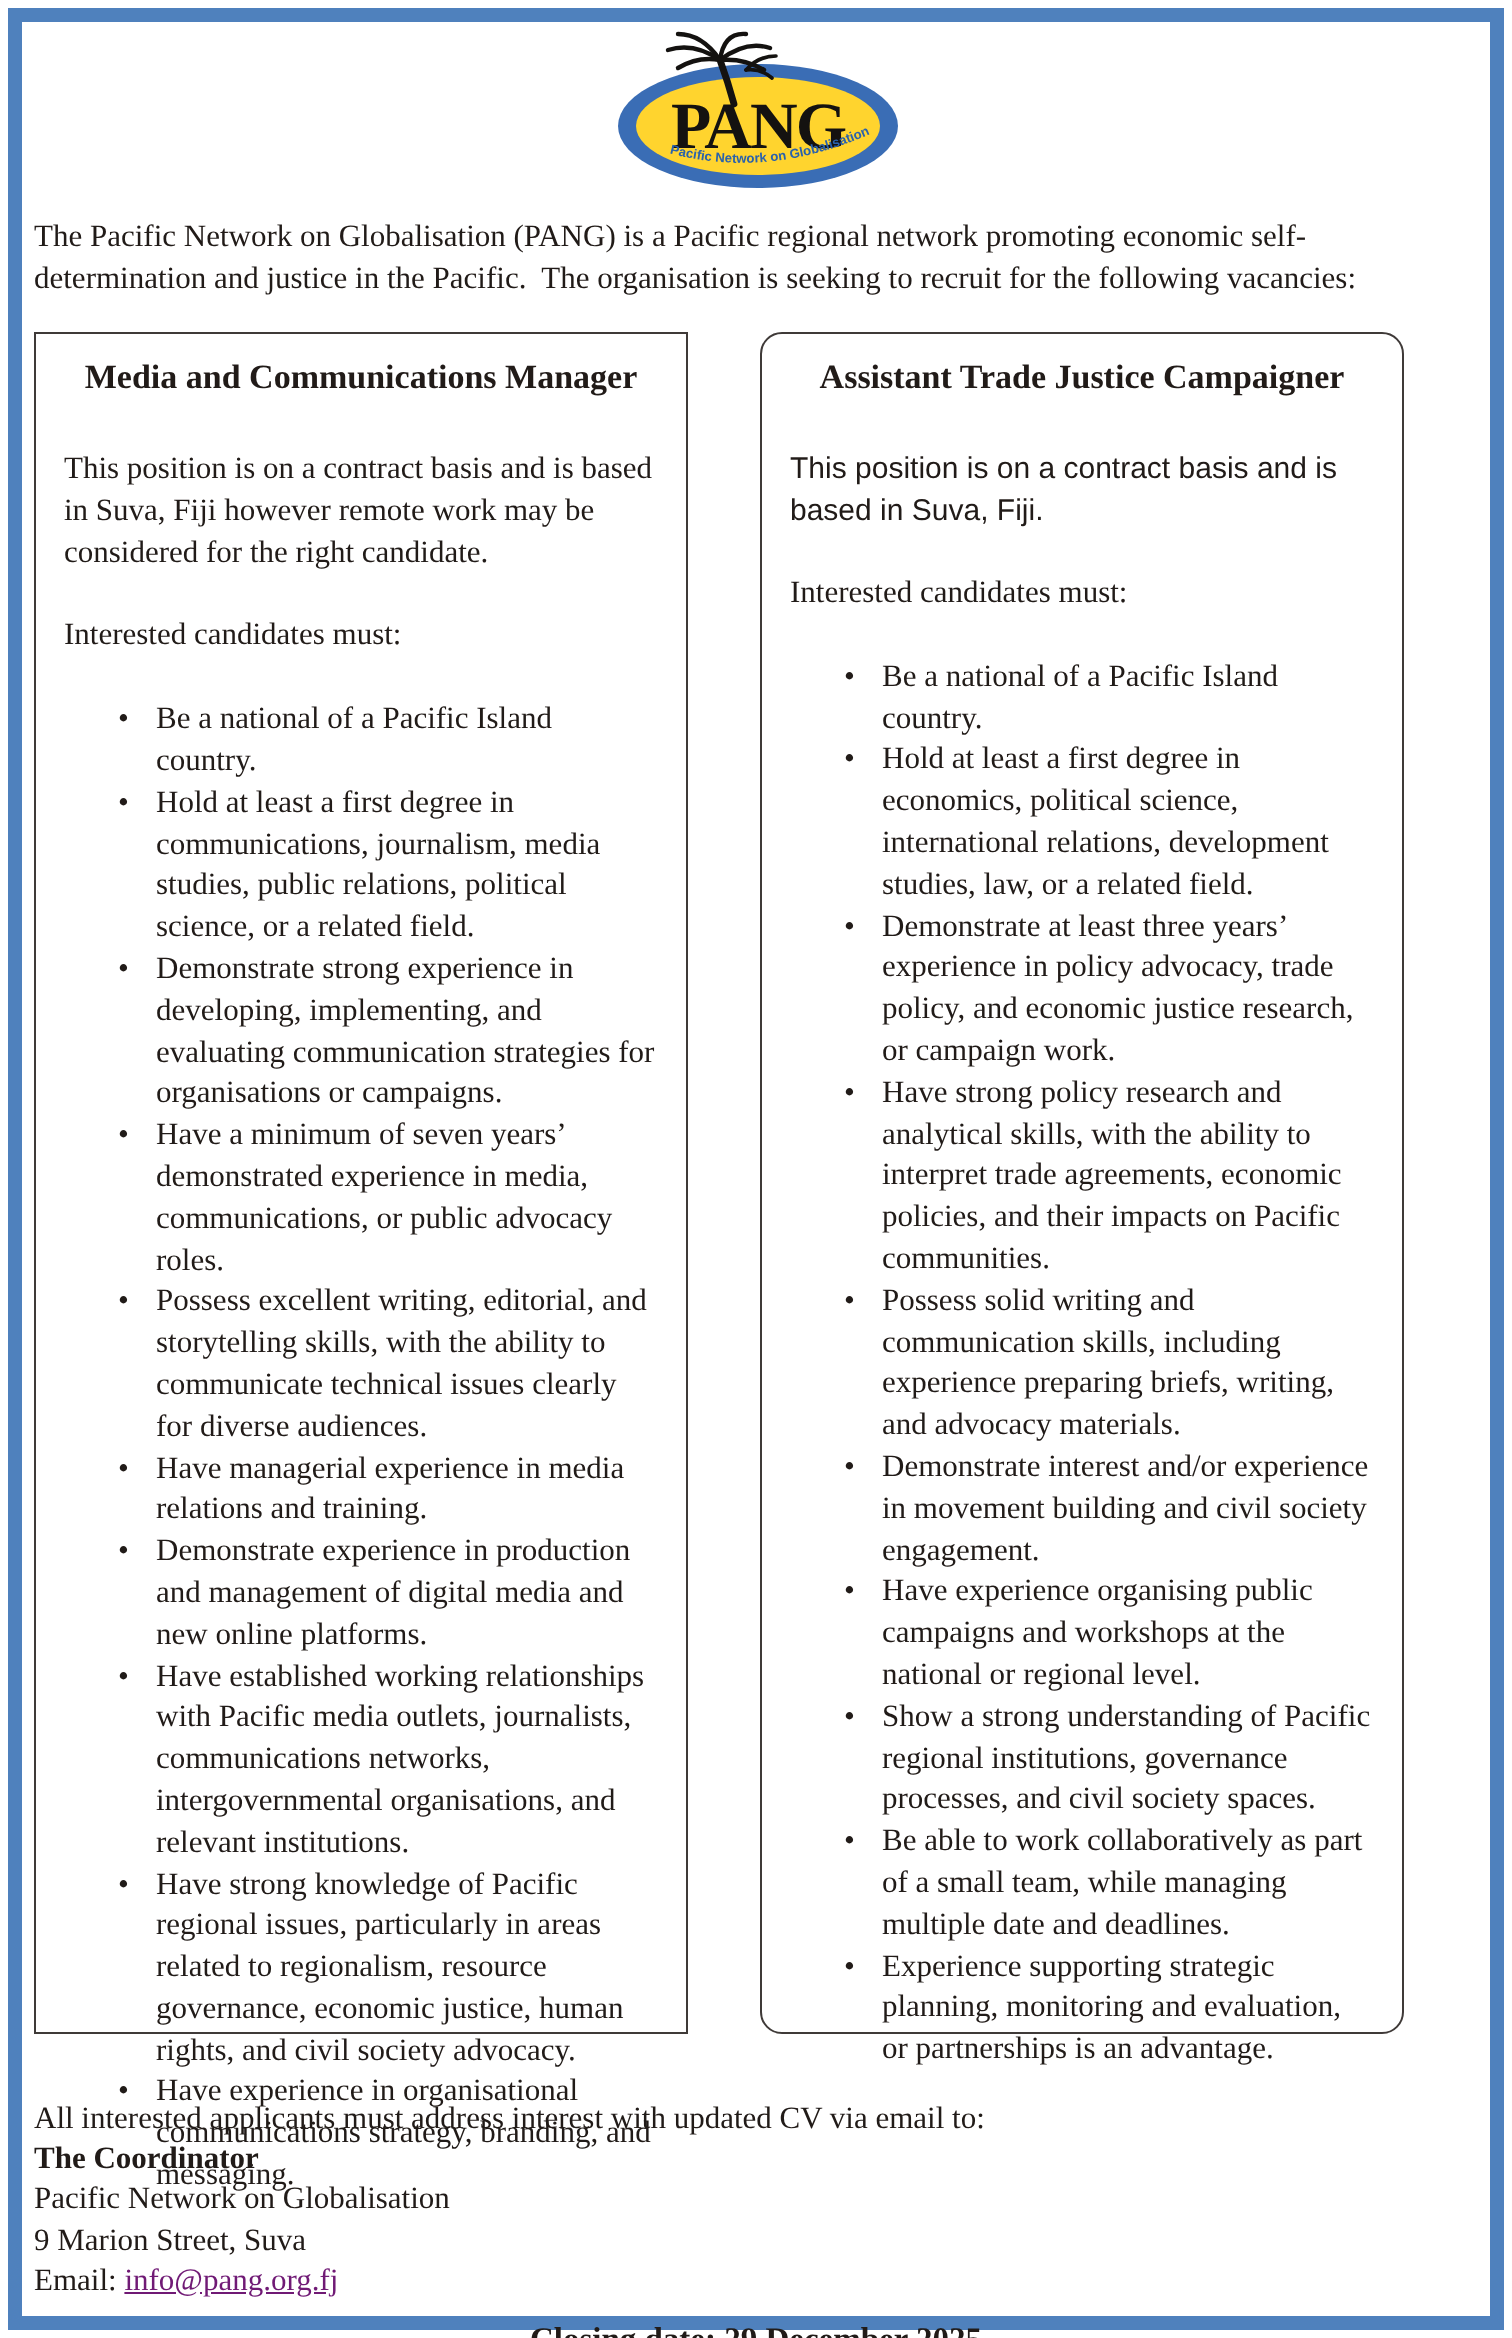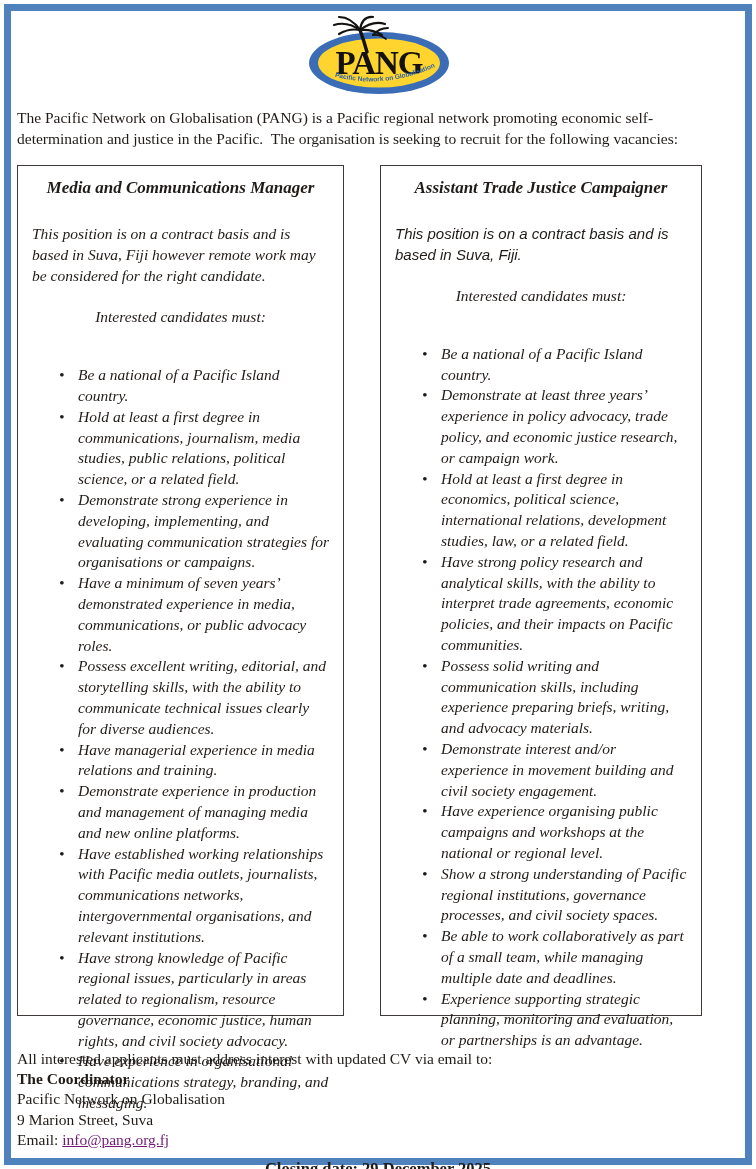--- a/index.html
+++ b/index.html
@@ -31,49 +31,47 @@
     display: flex;
     gap: 36px;
     margin-top: 12px;
   }
   .job-box {
     box-sizing: border-box;
     border: 1.5px solid #3f3a38;
     height: 851px;
     padding: 8px 14px 10px 14px;
     background: #ffffff;
-    font-style: italic;
   }
   .job-box.left { width: 327px; }
-  .job-box.right { width: 322px; }
+  .job-box.right { width: 322px; border-radius: 11px; }
   .job-title {
     font-size: 17px;
     font-weight: bold;
     text-align: center;
     margin: 4px 0 0 0;
   }
   .job-desc {
     margin: 26px 0 0 0;
     font-size: 15.5px;
     line-height: 20.8px;
   }
   .job-desc.sans {
     font-family: "Liberation Sans", sans-serif;
     font-size: 15px;
     line-height: 20.5px;
   }
   .candidates-label {
     margin: 21px 0 0 0;
     font-size: 15.5px;
     line-height: 20.8px;
-    text-align: center;
   }
   ul.requirements {
     list-style: none;
-    margin: 37px 0 0 0;
+    margin: 21px 0 0 0;
     padding: 0 0 0 27px;
     font-size: 15.5px;
     line-height: 20.8px;
   }
   ul.requirements li {
     position: relative;
     padding-left: 19px;
   }
   ul.requirements li::before {
     content: "\2022";
@@ -138,35 +136,35 @@
       <div class="job-title">Media and Communications Manager</div>
       <p class="job-desc">This position is on a contract basis and is based in Suva, Fiji however remote work may be considered for the right candidate.</p>
       <p class="candidates-label">Interested candidates must:</p>
       <ul class="requirements">
           <li>Be a national of a Pacific Island country.</li>
           <li>Hold at least a first degree in communications, journalism, media studies, public relations, political science, or a related field.</li>
           <li>Demonstrate strong experience in developing, implementing, and evaluating communication strategies for organisations or campaigns.</li>
           <li>Have a minimum of seven years’ demonstrated experience in media, communications, or public advocacy roles.</li>
           <li>Possess excellent writing, editorial, and storytelling skills, with the ability to communicate technical issues clearly for diverse audiences.</li>
           <li>Have managerial experience in media relations and training.</li>
-          <li>Demonstrate experience in production and management of managing media and new online platforms.</li>
+          <li>Demonstrate experience in production and management of digital media and new online platforms.</li>
           <li>Have established working relationships with Pacific media outlets, journalists, communications networks, intergovernmental organisations, and relevant institutions.</li>
           <li>Have strong knowledge of Pacific regional issues, particularly in areas related to regionalism, resource governance, economic justice, human rights, and civil society advocacy.</li>
           <li>Have experience in organisational communications strategy, branding, and messaging.</li>
         </ul>
     </div>
 
     <div class="job-box right">
       <div class="job-title">Assistant Trade Justice Campaigner</div>
       <p class="job-desc sans">This position is on a contract basis and is based in Suva, Fiji.</p>
       <p class="candidates-label">Interested candidates must:</p>
       <ul class="requirements">
           <li>Be a national of a Pacific Island country.</li>
+          <li>Hold at least a first degree in economics, political science, international relations, development studies, law, or a related field.</li>
           <li>Demonstrate at least three years’ experience in policy advocacy, trade policy, and economic justice research, or campaign work.</li>
-          <li>Hold at least a first degree in economics, political science, international relations, development studies, law, or a related field.</li>
           <li>Have strong policy research and analytical skills, with the ability to interpret trade agreements, economic policies, and their impacts on Pacific communities.</li>
           <li>Possess solid writing and communication skills, including experience preparing briefs, writing, and advocacy materials.</li>
           <li>Demonstrate interest and/or experience in movement building and civil society engagement.</li>
           <li>Have experience organising public campaigns and workshops at the national or regional level.</li>
           <li>Show a strong understanding of Pacific regional institutions, governance processes, and civil society spaces.</li>
           <li>Be able to work collaboratively as part of a small team, while managing multiple date and deadlines.</li>
           <li>Experience supporting strategic planning, monitoring and evaluation, or partnerships is an advantage.</li>
         </ul>
     </div>
 

